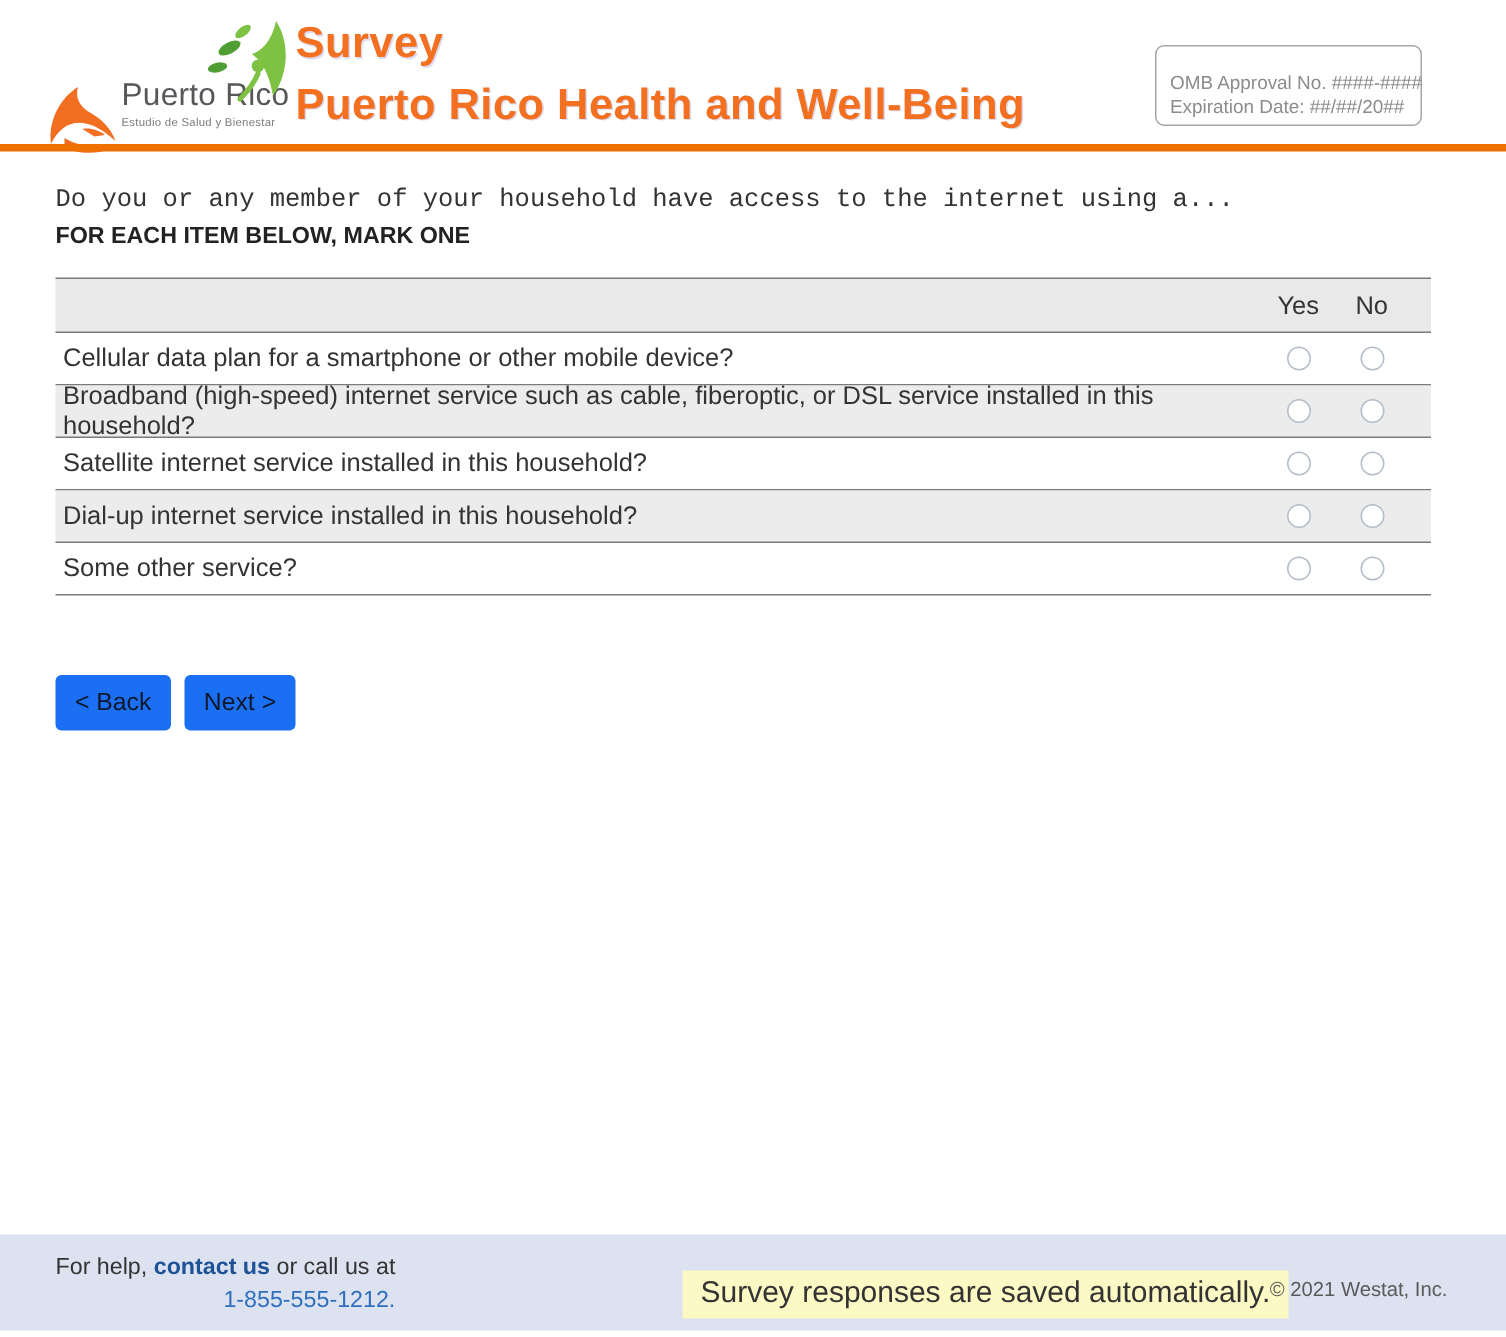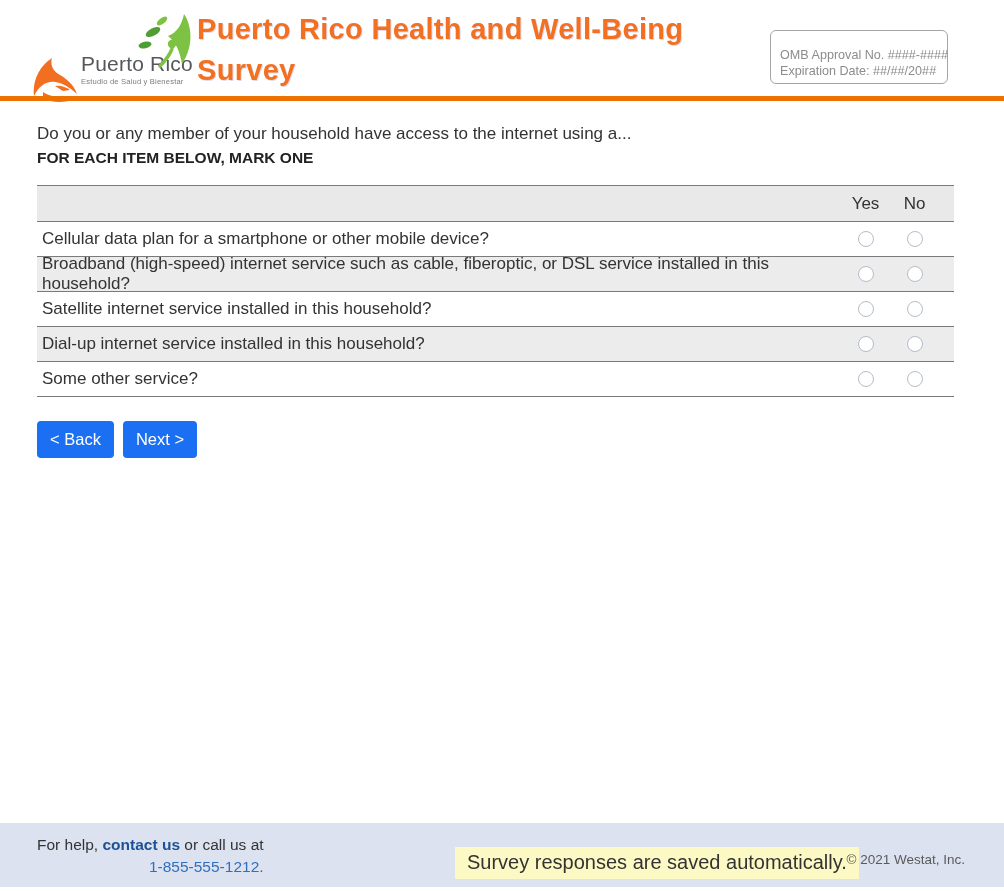--- a/index.html
+++ b/index.html
@@ -35,21 +35,21 @@
     border: 1px solid #a5a5a5; border-radius: 6px;
     padding: 17px 9px 4px 9px;
     font-size: 12.6px; line-height: 15.5px; color: #8c8c8c;
     background: #ffffff;
   }
   .omb-box div { white-space: nowrap; }
 
   .header-rule { position: absolute; top: 96px; left: 0; width: 1004px; height: 5px; background: #ee7100; }
 
   
-  .question-text { position: absolute; left: 37px; top: 124px; font-size: 17px; color: #333333; }
+  .question-text { position: absolute; left: 37px; top: 124px; font-size: 17px; color: #333333; font-family: Liberation Mono, monospace; }
   .question-instruction { position: absolute; left: 37px; top: 149px; font-size: 15.5px; font-weight: bold; color: #222222; }
 
   
   .grid { position: absolute; left: 37px; top: 185px; width: 917px; border-top: 1px solid #7a7a7a; }
   .grid-row {
     display: flex; align-items: center;
     border-bottom: 1px solid #7a7a7a;
     padding-right: 15px;
   }
   .grid-header { height: 36px; background: #e9e9e9; }
@@ -59,23 +59,23 @@
   .grid-col { width: 49px; display: flex; justify-content: center; align-items: center; font-size: 17px; color: #333333; }
   .radio {
     width: 16px; height: 16px; border-radius: 50%;
     border: 1px solid #b4bdc8; background: #ffffff;
     cursor: pointer; display: inline-block;
   }
 
   
   .nav-buttons { position: absolute; left: 37px; top: 421px; display: flex; gap: 9px; }
   .btn {
-    background: #1a6ff3; color: #ffffff; border: none; border-radius: 4px;
+    background: #1a6ff3; color: #0f172a; border: none; border-radius: 4px;
     font-family: "Liberation Sans", sans-serif;
-    font-size: 16.5px; height: 37px; padding: 0 13px; cursor: pointer;
+    font-size: 16.5px; height: 37px; padding: 0 13px; cursor: pointer; margin-top: 29px;
   }
 
   
   .footer { position: absolute; left: 0; top: 823px; width: 1004px; height: 64px; background: #dce2f0; text-align: right; }
   .footer-help { position: absolute; left: 37px; top: 11px; font-size: 15.5px; line-height: 22px; color: #333333; }
   .footer-link { color: #1d5296; font-weight: bold; text-decoration: none; cursor: pointer; }
   .footer-phone { color: #2f6fbe; }
   .autosave-notice {
     position: absolute; left: 455px; top: 24px;
     background: #fcf9c5; color: #333333;
@@ -103,22 +103,22 @@
       <path fill="#7dc242" d="M48,0 C56,12 58,32 46,50 C44,38 40,28 32,22 C41,19 46,10 48,0 Z"></path>
       <circle fill="#7dc242" cx="36" cy="30" r="4.2"></circle>
       <path fill="none" stroke="#7dc242" stroke-width="3.4" stroke-linecap="round" d="M24,52 C30,46 34,40 36,35"></path>
       <ellipse fill="#4f9e33" cx="17" cy="18" rx="8" ry="3.8" transform="rotate(-28 17 18)"></ellipse>
       <ellipse fill="#4f9e33" cx="9" cy="31" rx="6.6" ry="3.2" transform="rotate(-12 9 31)"></ellipse>
       <ellipse fill="#7dc242" cx="26" cy="7" rx="6.2" ry="3" transform="rotate(-38 26 7)"></ellipse>
     </svg>
   </div>
 
   <h1 class="page-title">
+    <span>Survey</span>
     <span>Puerto Rico Health and Well-Being</span>
-    <span>Survey</span>
   </h1>
 
   <div class="omb-box">
     <div>OMB Approval No. ####-####</div>
     <div>Expiration Date: ##/##/20##</div>
   </div>
 </div>
 
 <div class="header-rule"></div>
 

